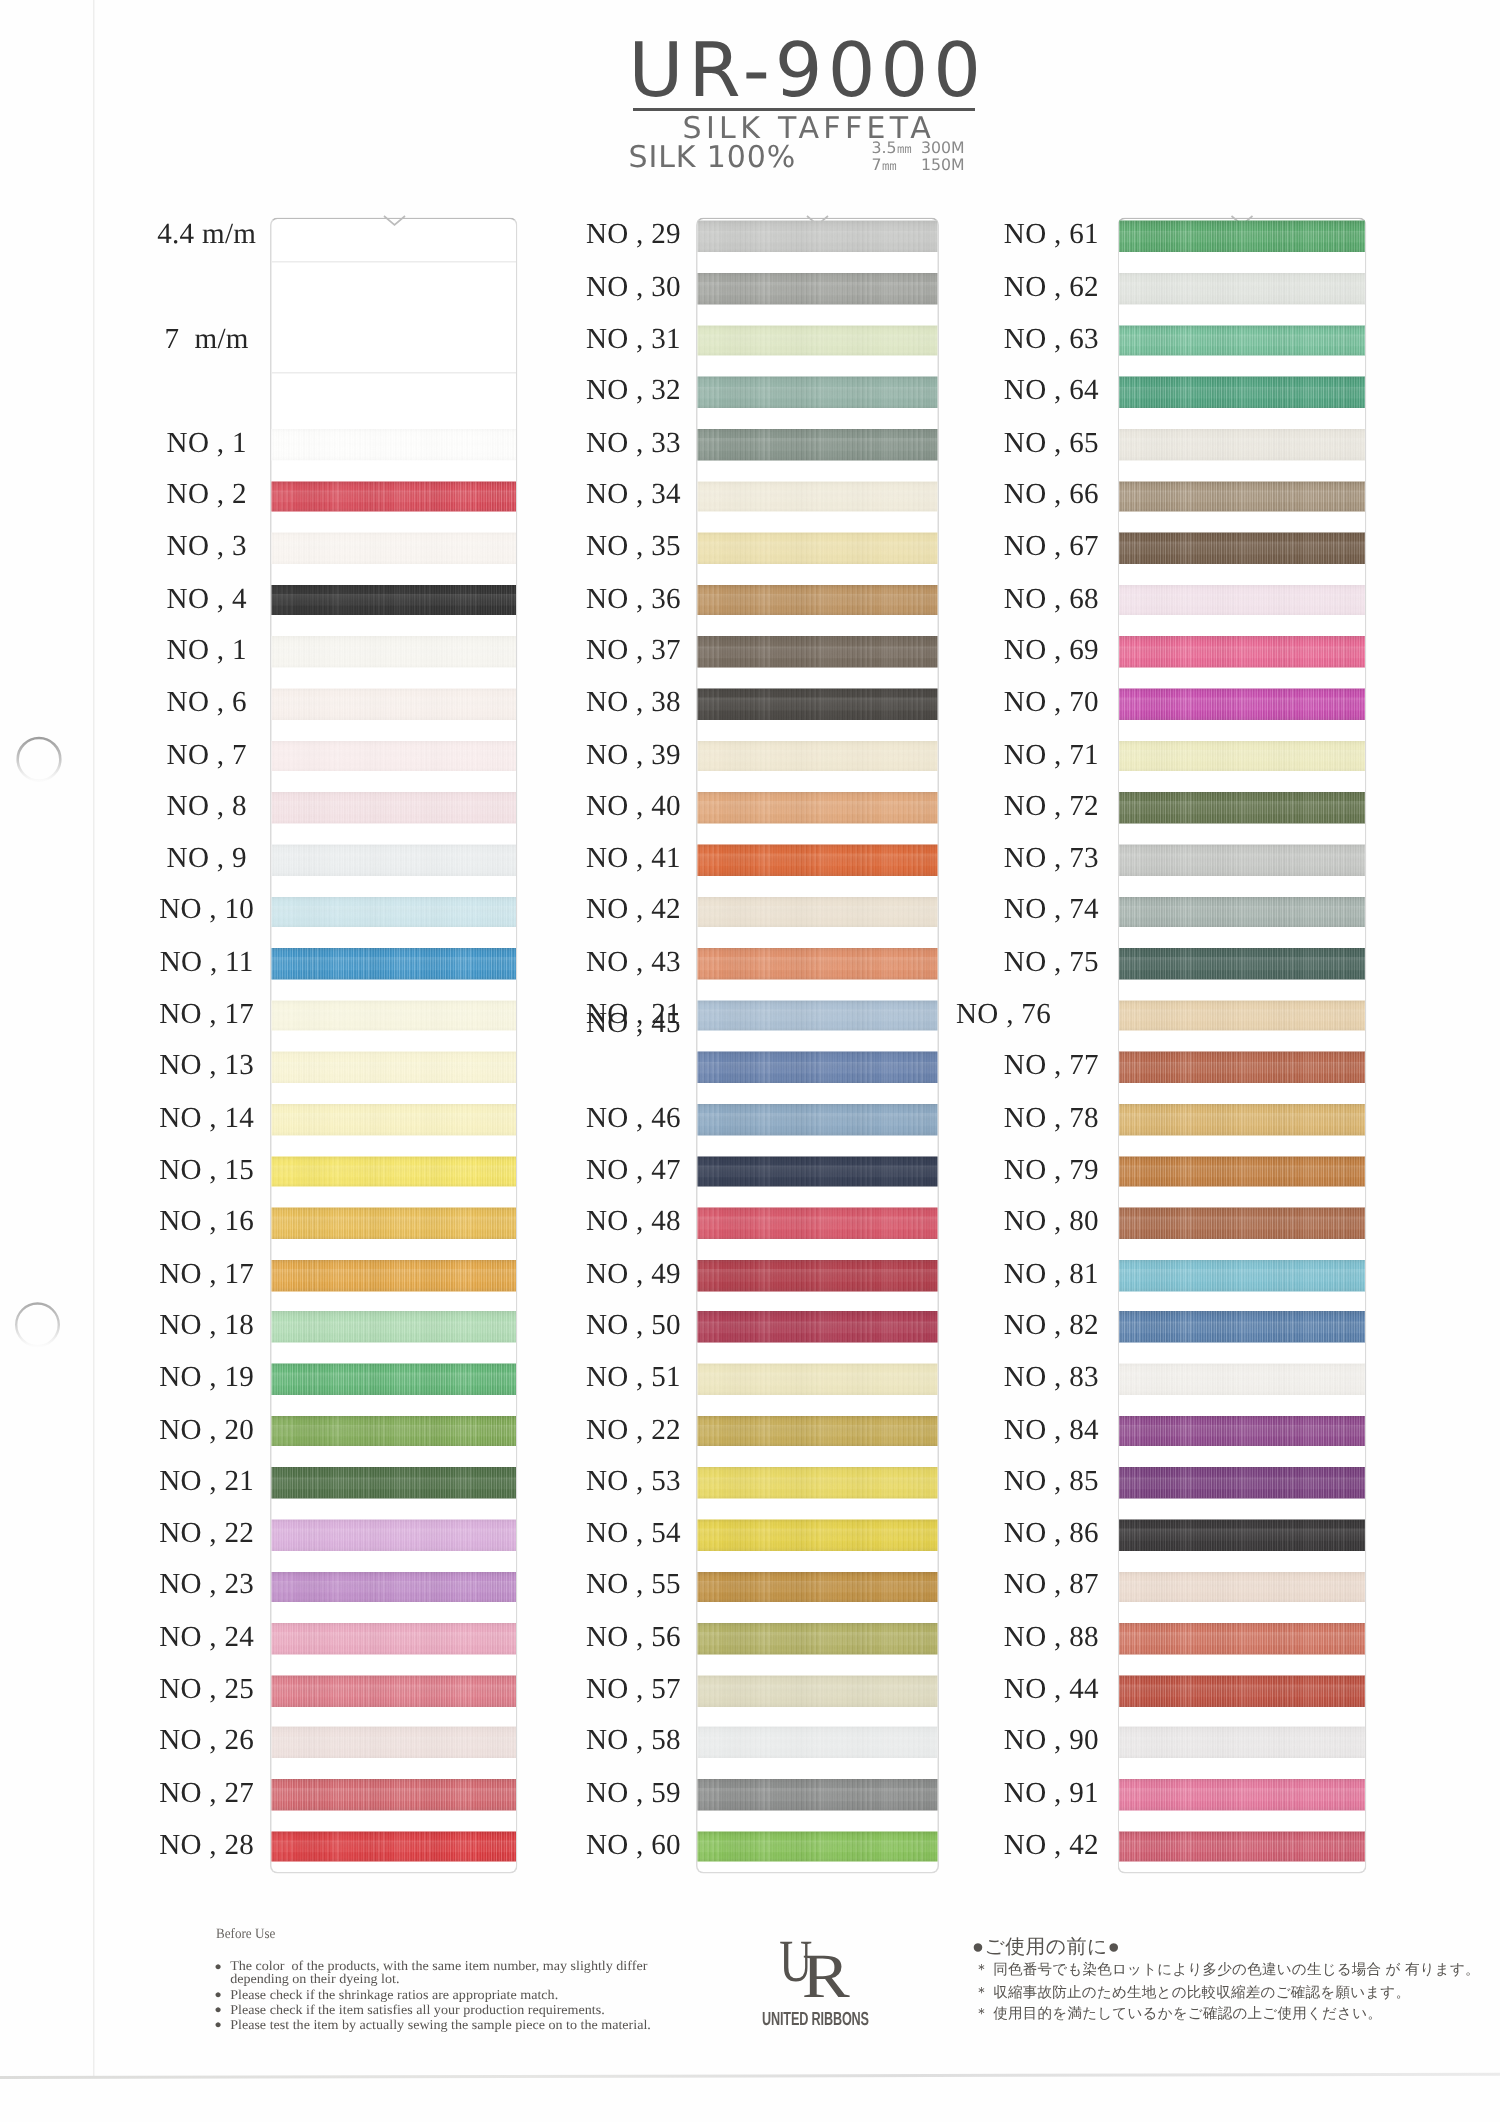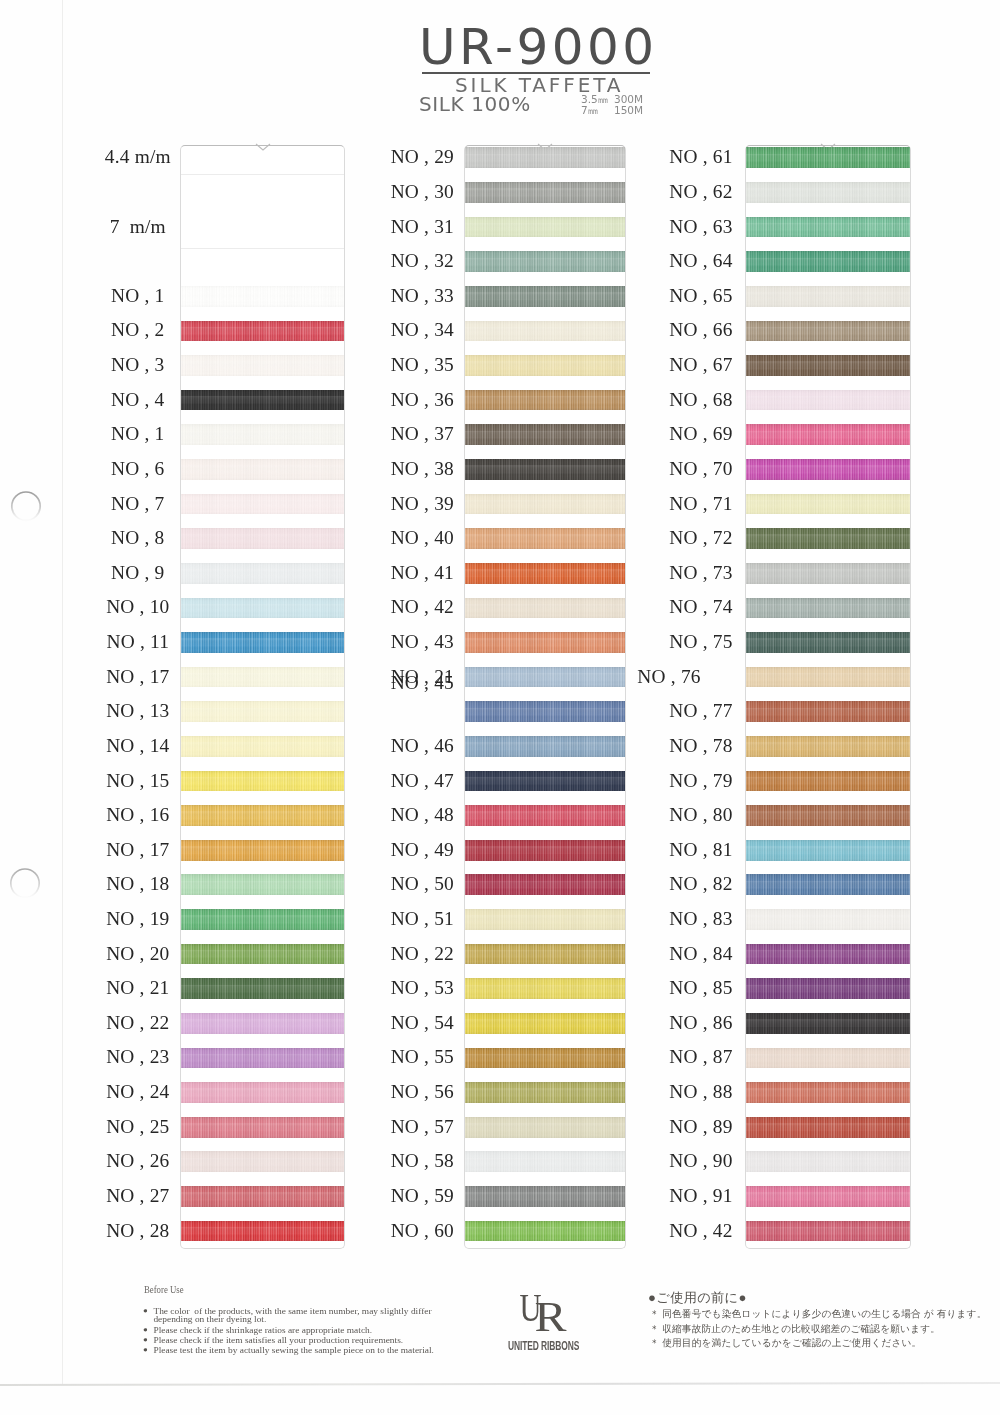--- a/index.html
+++ b/index.html
@@ -749,21 +749,21 @@
         <u style="opacity:0.468"></u>
         <s style="opacity:0.468"></s>
       </div>
     <div class="lbl" style="left:645.9px;top:1082.0px;width:110px">NO , 88</div>
     <div class="rib" style="left: 745.8px; top: 1082.1px; width: 164.2px; height: 20.8px; background-color: rgb(212, 117, 97);">
         <b></b>
         <i style="opacity:0.56"></i>
         <u style="opacity:1.0"></u>
         <s style="opacity:1.0"></s>
       </div>
-    <div class="lbl" style="left:645.9px;top:1116.7px;width:110px">NO , 89</div>
+    <div class="lbl" style="left:645.9px;top:1116.7px;width:110px">NO , 44</div>
     <div class="rib" style="left: 745.8px; top: 1116.8px; width: 164.2px; height: 20.8px; background-color: rgb(192, 81, 65);">
         <b></b>
         <i style="opacity:0.56"></i>
         <u style="opacity:1.0"></u>
         <s style="opacity:1.0"></s>
       </div>
     <div class="lbl" style="left:645.9px;top:1151.3px;width:110px">NO , 90</div>
     <div class="rib" style="left: 745.8px; top: 1151.4px; width: 164.2px; height: 20.8px; background-color: rgb(236, 234, 234);">
         <b></b>
         <i style="opacity:0.208"></i>

